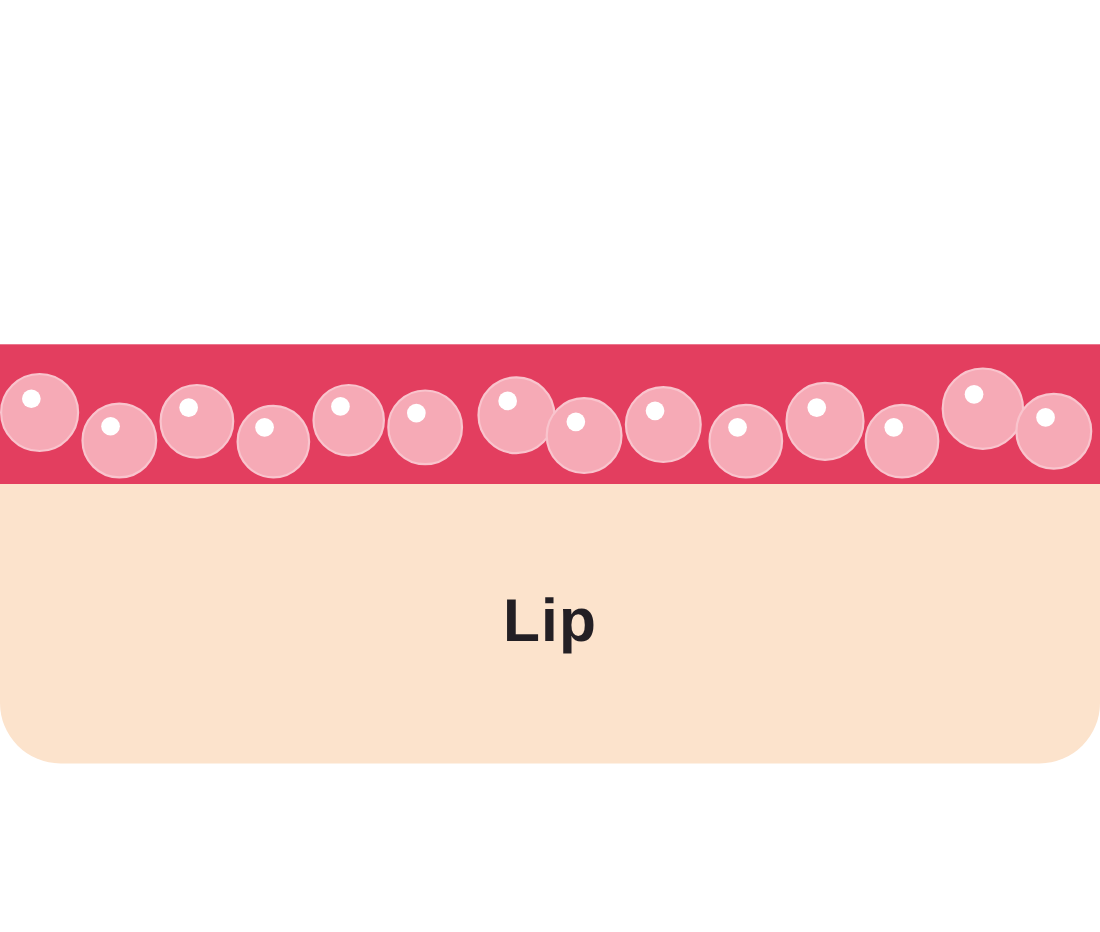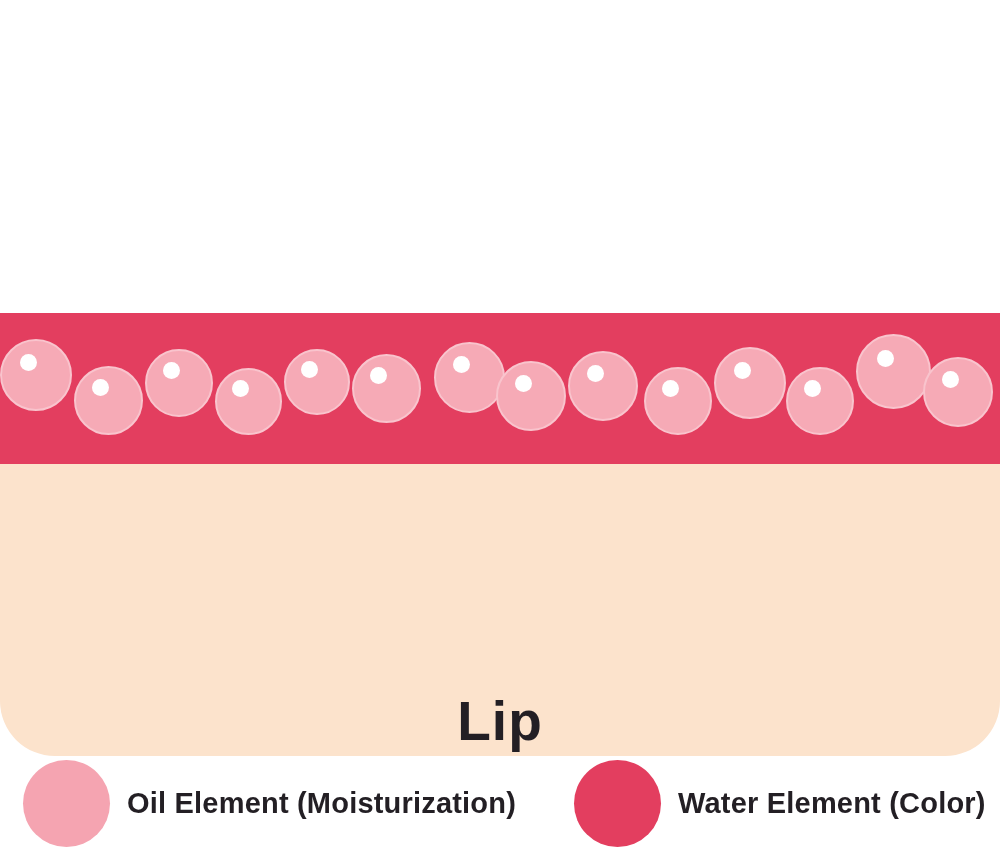--- a/index.html
+++ b/index.html
@@ -38,26 +38,26 @@
   .bubble .highlight{
     position:absolute;
     width:17px; height:17px;
     border-radius:50%;
     background:var(--bubble-highlight);
     left:calc(50% - 16.5px);
     top:calc(50% - 21.5px);
   }
   .lip-block{
     position:absolute;
-    left:0; top:464px;
-    width:1000px; height:292px;
+    left:0; top:440px;
+    width:1000px; height:254px;
     background:var(--lip-fill);
     border-radius:0 0 55px 55px;
     display:flex;
-    align-items:flex-end;
+    align-items:center;
     justify-content:center;
   }
   .lip-label{
     font-size:55px;
     font-weight:600;
     color:var(--text);
     letter-spacing:1px;
     transform:translateY(-3px);
   }
   .legend{
@@ -135,24 +135,14 @@
       </div>
       <div class="bubble" style="left: 923px; top: 44px; width: 70px; height: 70px;">
         <div class="highlight"></div>
       </div>
     </div>
 
   <div class="lip-block">
     <div class="lip-label">Lip</div>
   </div>
 
-  <div class="legend">
-    <div class="legend-item legend-item-oil">
-      <span class="swatch" style="background: rgb(245, 164, 177);"></span>
-      <span class="legend-label">Oil Element (Moisturization)</span>
-    </div>
-    <div class="legend-item legend-item-water">
-      <span class="swatch" style="background: rgb(227, 62, 95);"></span>
-      <span class="legend-label">Water Element (Color)</span>
-    </div>
-  </div>
 
 </div>
 
 </body></html>

